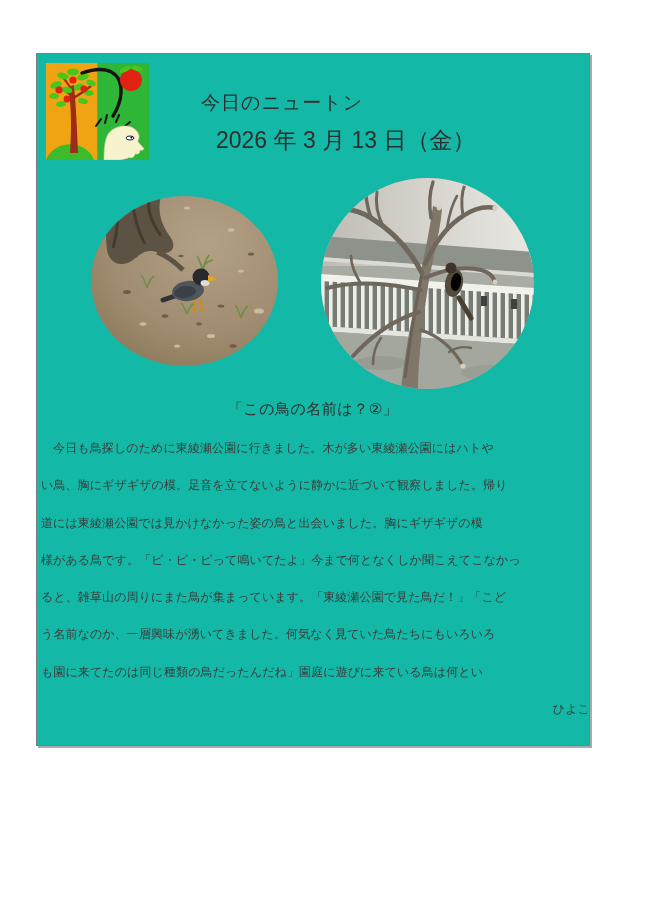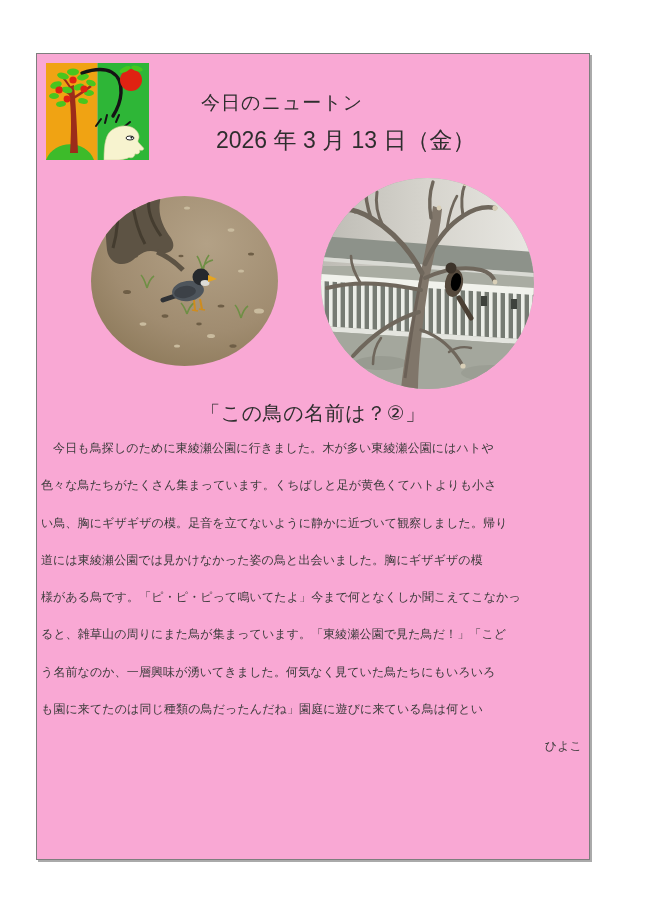--- a/index.html
+++ b/index.html
@@ -2,47 +2,47 @@
 <html><head>
 <meta charset="utf-8">
 <style>
   html,body{margin:0;padding:0;}
   body{
     width:645px;height:912px;background:#ffffff;position:relative;
     font-family:"Liberation Sans","DejaVu Sans",sans-serif;color:#3b3b3b;
     overflow:hidden;
   }
   .sheet{
-    position:absolute;left:36px;top:53px;width:554px;height:807px;
-    background:#f9a8d4;border:1px solid #7e7e7e;box-sizing:border-box;
+    position:absolute;left:36px;top:53px;width:554px;height:693px;
+    background:#14b8a6;border:1px solid #7e7e7e;box-sizing:border-box;
     box-shadow:2px 2px 0 #aaaaaa;
   }
   .logo{position:absolute;left:9px;top:9px;width:103px;height:97px;}
   .title{
     position:absolute;left:164px;top:36px;font-size:19px;color:#2e2e2e;
     letter-spacing:1px;white-space:nowrap;
   }
   .date{
     position:absolute;left:179px;top:71px;font-size:23px;color:#2e2e2e;
     white-space:nowrap;
   }
   .photo{position:absolute;border-radius:50%;overflow:hidden;}
   .photo svg{display:block;}
   .photo-left{left:54px;top:142px;width:187px;height:170px;}
   .photo-right{left:284px;top:124px;width:213px;height:211px;}
   .heading{
     position:absolute;left:0;top:346px;width:100%;text-align:center;
-    font-size:20px;color:#2e2e2e;letter-spacing:0.5px;
+    font-size:15px;color:#2e2e2e;letter-spacing:0.5px;
   }
   .body-text{
     position:absolute;left:4px;top:376px;width:549px;
     font-size:12px;line-height:37.3px;letter-spacing:0.1px;color:#3b3b3b;
   }
   .body-text .line{white-space:nowrap;height:37.3px;}
-  .body-text .sig{text-align:right;padding-right:8px;white-space:nowrap;height:37.3px;}
+  .body-text .sig{text-align:right;white-space:nowrap;height:37.3px;}
 </style>
 </head>
 <body>
 
 <div class="sheet">
 
   <svg class="logo" viewBox="0 0 103 97">
     <rect x="0" y="0" width="51.5" height="97" fill="#f0a313"></rect>
     <rect x="51.5" y="0" width="51.5" height="97" fill="#2eb637"></rect>
 
@@ -233,21 +233,20 @@
         <circle cx="130" cy="90" r="5.5" fill="#3c332a"></circle>
         <ellipse cx="135" cy="104" rx="5" ry="9" fill="#46false" transform="rotate(10 135 104)"></ellipse>
       </g>
     </svg>
   </div>
 
   <div class="heading">「この鳥の名前は？②」</div>
 
   <div class="body-text">
     <div class="line">　今日も鳥探しのために東綾瀬公園に行きました。木が多い東綾瀬公園にはハトや</div>
-    <div class="line">色々な鳥たちがたくさん集まっています。くちばしと足が黄色くてハトよりも小さ</div>
     <div class="line">い鳥、胸にギザギザの模。足音を立てないように静かに近づいて観察しました。帰り</div>
     <div class="line">道には東綾瀬公園では見かけなかった姿の鳥と出会いました。胸にギザギザの模</div>
     <div class="line">様がある鳥です。「ピ・ピ・ピって鳴いてたよ」今まで何となくしか聞こえてこなかっ</div>
     <div class="line">ると、雑草山の周りにまた鳥が集まっています。「東綾瀬公園で見た鳥だ！」「こど</div>
     <div class="line">う名前なのか、一層興味が湧いてきました。何気なく見ていた鳥たちにもいろいろ</div>
     <div class="line">も園に来てたのは同じ種類の鳥だったんだね」園庭に遊びに来ている鳥は何とい</div>
     <div class="sig">ひよこ</div>
   </div>
 
 </div>

